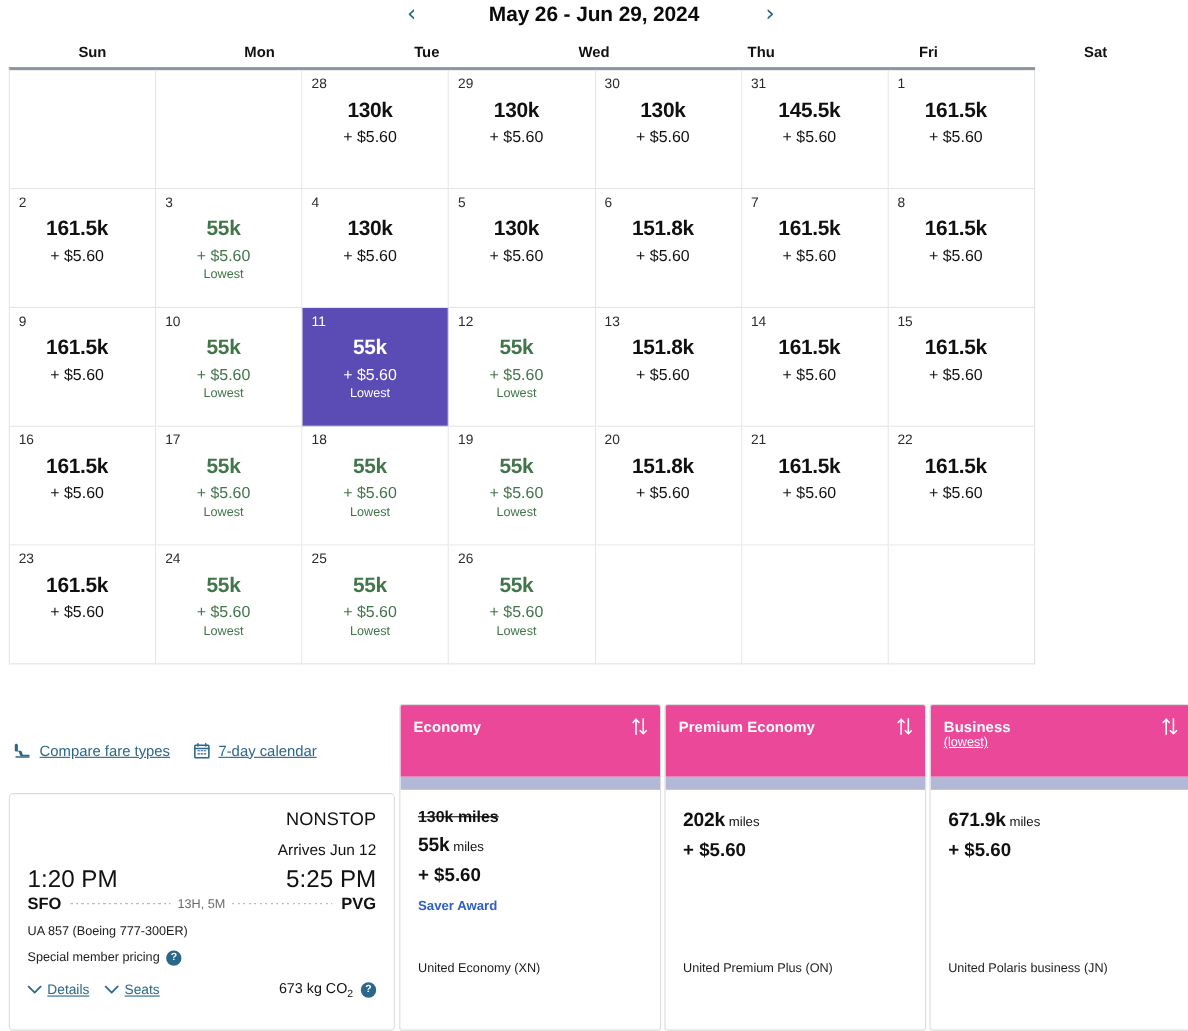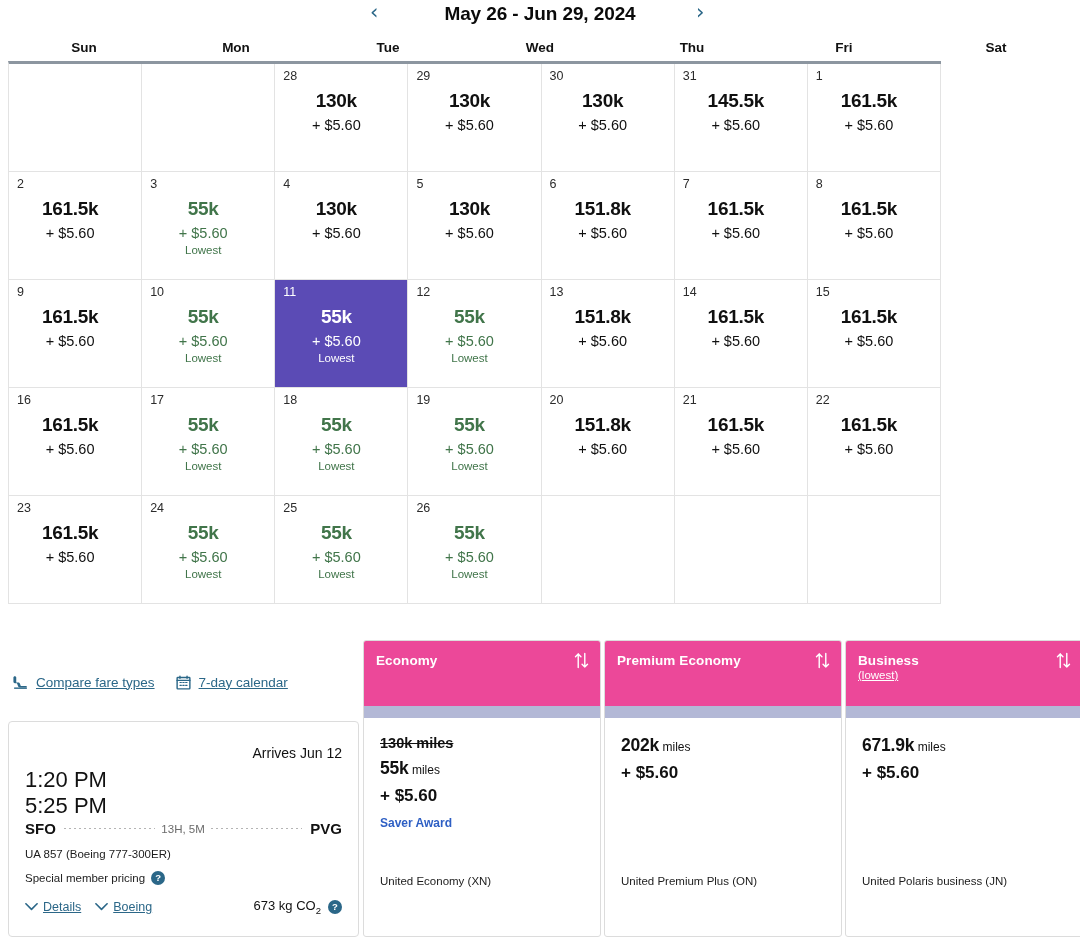--- a/index.html
+++ b/index.html
@@ -99,21 +99,21 @@
     border: 1px solid #dcdcdc; border-radius: 4px; background: #fff;
     padding: 14px 16px 0 16px;
   }
   #flight-card .nonstop {
     text-align: right; font-size: 16.5px; color: #111; font-weight: 400;
     letter-spacing: 0.1px;
   }
   #flight-card .arrives {
     text-align: right; font-size: 14px; color: #111; margin-top: 9px;
   }
-  .times { display: flex; justify-content: space-between; margin-top: 6px; flex-direction: column; }
+  .times { display: flex; justify-content: space-between; margin-top: 6px; }
   .times .t { font-size: 22px; color: #111; font-weight: 400; }
   .route {
     display: flex; align-items: center; justify-content: space-between;
     margin-top: 1px;
   }
   .route .ap { font-size: 15px; font-weight: bold; color: #111; }
   .route .mid {
     flex: 1; display: flex; align-items: center; gap: 6px;
     margin: 0 8px; color: #6b6b6b; font-size: 11.5px;
   }
@@ -452,20 +452,21 @@
           <rect x="3" y="5" width="18" height="16" rx="1"></rect>
           <path d="M3 9h18M7 3v3M17 3v3" stroke-linecap="round"></path>
           <path d="M7 12h2M11 12h2M15 12h2M7 16h2M11 16h2M15 16h2" stroke-width="1.6" stroke-linecap="round"></path>
         </svg>
       </span>
       <a>7-day calendar</a>
     </div>
   </div>
 
   <div id="flight-card">
+    <div class="nonstop">NONSTOP</div>
     <div class="arrives">Arrives Jun 12</div>
     <div class="times">
       <span class="t">1:20 PM</span>
       <span class="t">5:25 PM</span>
     </div>
     <div class="route">
       <span class="ap">SFO</span>
       <span class="mid">
         <span class="dash"></span>
         <span>13H, 5M</span>
@@ -486,21 +487,21 @@
           </svg>
         </span>
         <a>Details</a>
       </span>
       <span class="chev-link">
         <span class="chev">
           <svg viewBox="0 0 16 10" fill="none" stroke="currentColor" stroke-width="2">
             <path d="M1 1l7 7 7-7" stroke-linecap="round" stroke-linejoin="round"></path>
           </svg>
         </span>
-        <a>Boeing</a>
+        <a>Seats</a>
       </span>
       <span class="co2">
         <span><span>673 kg CO</span><sub>2</sub></span>
         <span class="qmark">?</span>
       </span>
     </div>
   </div>
 
   <div id="fare-cards">
       <div class="fare-card" id="fare-0">

